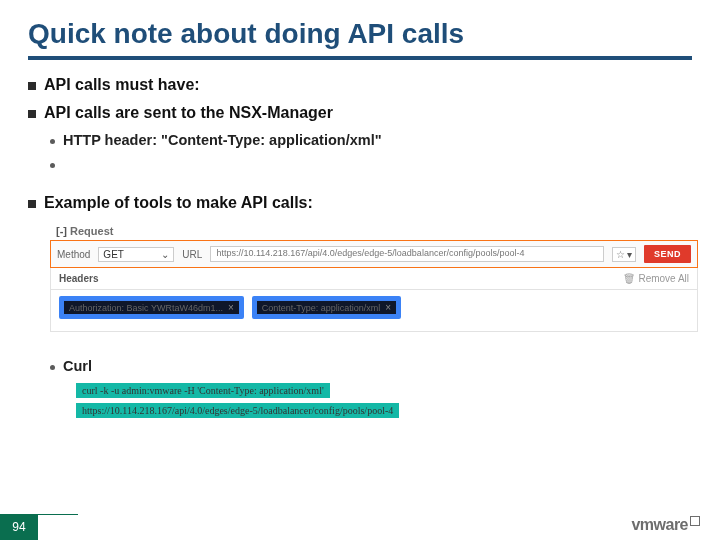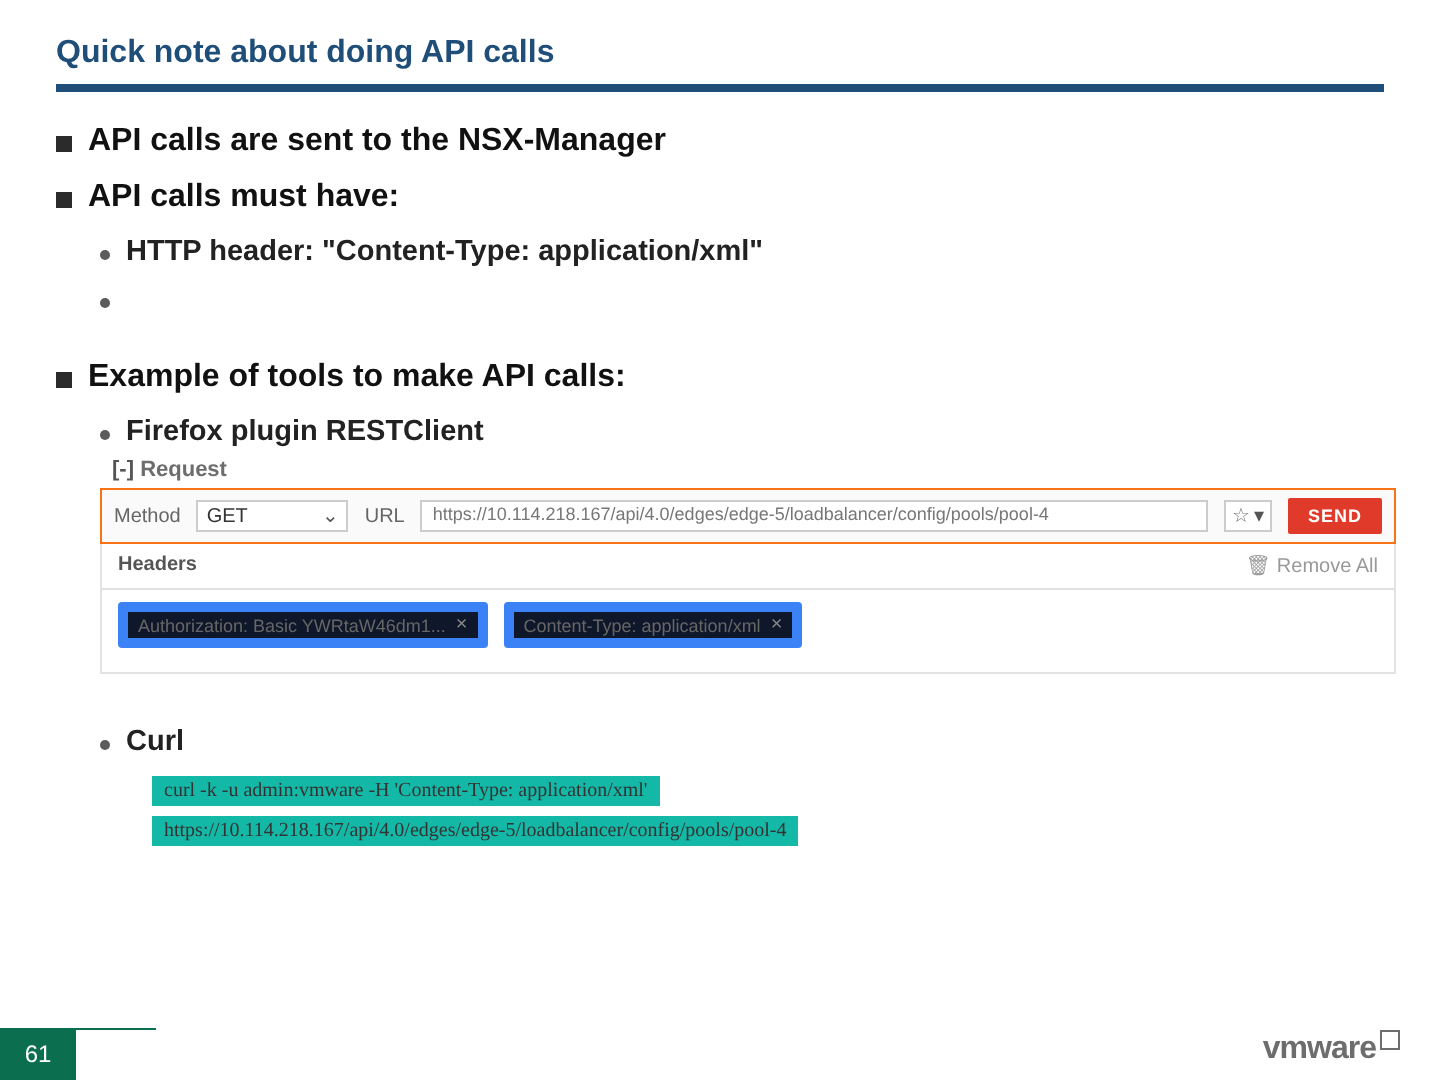--- a/index.html
+++ b/index.html
@@ -9,21 +9,21 @@
     height: 540px;
     background: #fff;
     position: relative;
     overflow: hidden;
   }
   .slide {
     padding: 18px 28px 0 28px;
   }
   .title {
     color: #1f4e79;
-    font-size: 16px;
+    font-size: 28px;
     font-weight: 700;
     padding-bottom: 6px;
   }
   .title-rule {
     height: 4px;
     background: #1f4e79;
     margin-bottom: 16px;
   }
   .sq-bullet {
     display: flex;
@@ -230,46 +230,42 @@
 </style>
 </head>
 <body>
 
 <div class="slide">
   <div class="title">Quick note about doing API calls</div>
   <div class="title-rule"></div>
 
   <div class="sq-bullet">
     <div class="sq"></div>
-    <div class="txt">API calls are sent to the NSX-Manager</div>
+    <div class="txt">API calls must have:</div>
   </div>
 
   <div class="sq-bullet">
     <div class="sq"></div>
-    <div class="txt">API calls must have:</div>
+    <div class="txt">API calls are sent to the NSX-Manager</div>
   </div>
   <div class="dot-bullet">
     <div class="dot"></div>
     <div class="txt">HTTP header: "Content-Type: application/xml"</div>
   </div>
   <div class="dot-bullet">
     <div class="dot"></div>
   </div>
 
   <div class="sp-lg"></div>
 
   <div class="sq-bullet">
     <div class="sq"></div>
     <div class="txt">Example of tools to make API calls:</div>
   </div>
 
-  <div class="dot-bullet" style="margin-bottom:2px;">
-    <div class="dot"></div>
-    <div class="txt">Firefox plugin RESTClient</div>
-  </div>
 
   <div class="rest-box">
     <div class="req-head">
       <span class="minus">[-]</span>
       <span>Request</span>
     </div>
     <div class="row">
       <span class="lbl">Method</span>
       <div class="method-sel">
         <span>GET</span>
@@ -306,18 +302,18 @@
     <div class="dot"></div>
     <div class="txt">Curl</div>
   </div>
   <div class="code-desc">
     <span class="code-line">curl -k -u admin:vmware -H 'Content-Type: application/xml'</span><br>
     <span class="code-line">https://10.114.218.167/api/4.0/edges/edge-5/loadbalancer/config/pools/pool-4</span>
   </div>
 </div>
 
 <div class="footer">
-  <div class="page-badge">61</div>
+  <div class="page-badge">94</div>
   <div class="green-line"></div>
   <div class="vm-logo">
     <span>vmware</span><span class="box"></span>
   </div>
 </div>
 
 </body></html>

